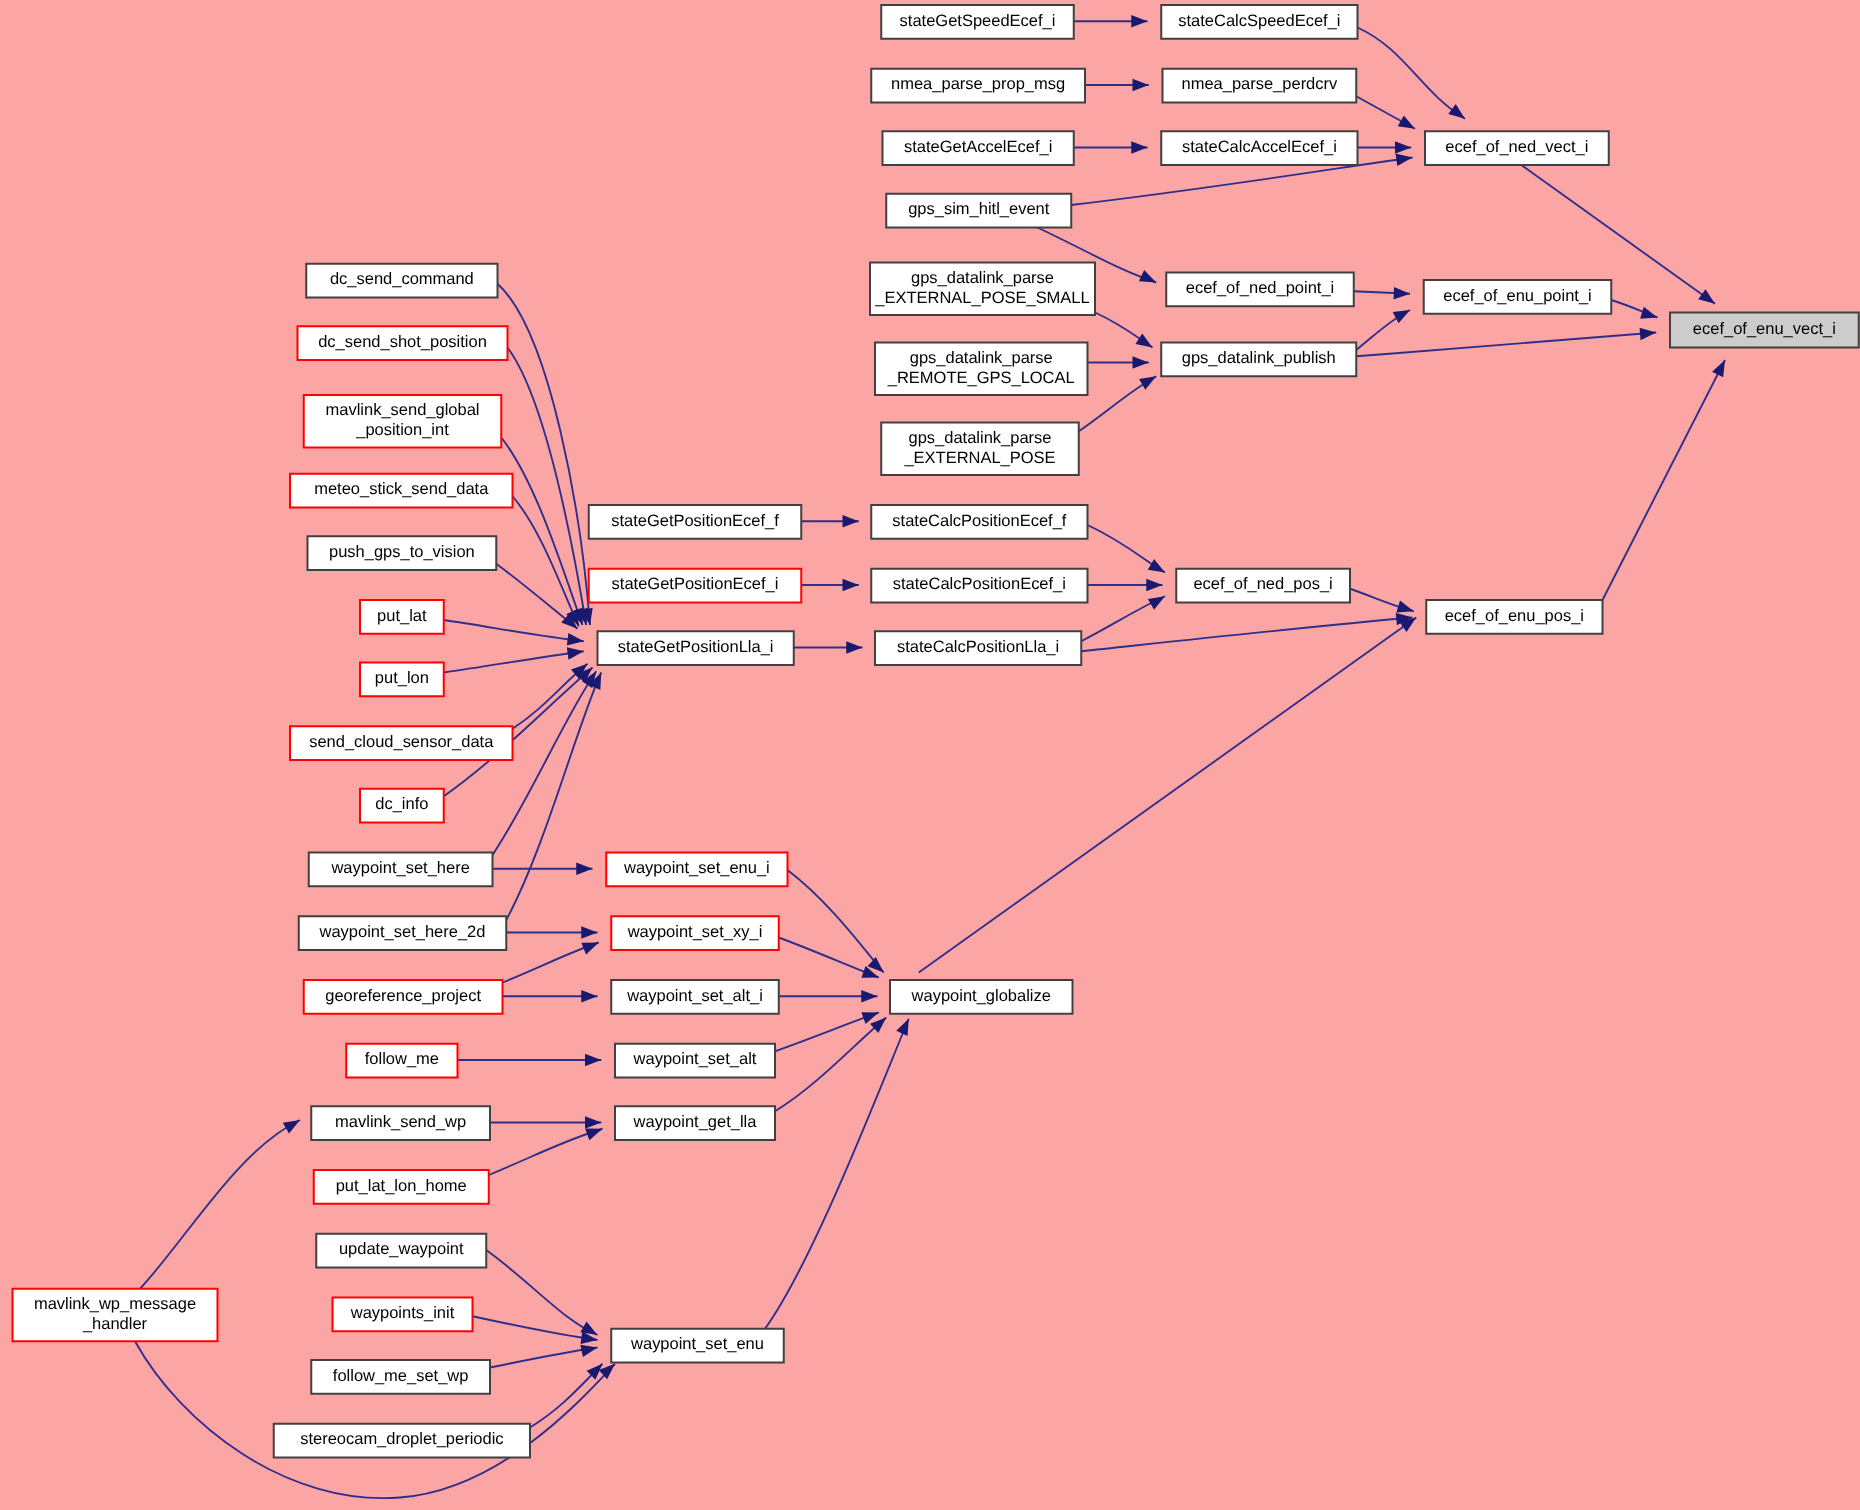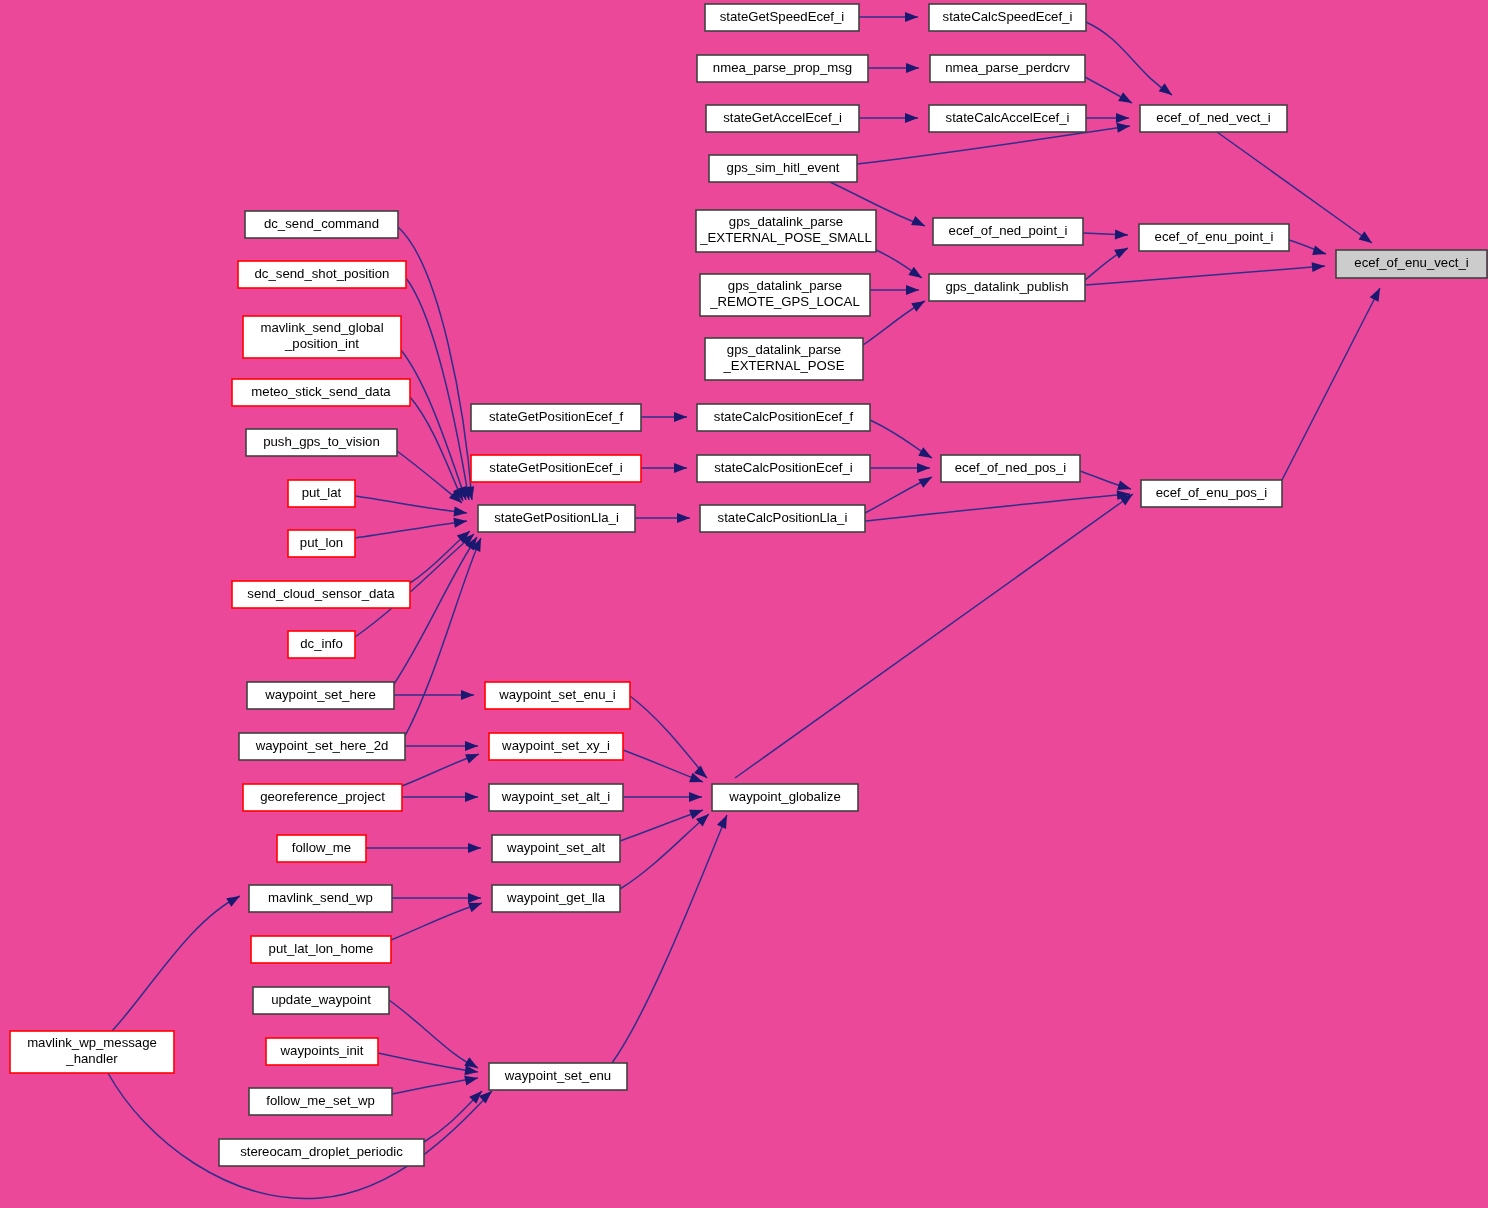--- a/index.html
+++ b/index.html
@@ -4,21 +4,21 @@
 <style>
   html, body {
     margin: 0;
     padding: 0;
     background: #ffffff;
   }
   #graph-root {
     position: relative;
     width: 1488px;
     height: 1208px;
-    background: #ec4899;
+    background: #fca5a5;
     font-family: "Liberation Sans", sans-serif;
     overflow: hidden;
   }
   svg#callgraph {
     display: block;
     width: 1488px;
     height: 1208px;
   }
   .node-box {
     fill: #ffffff;

